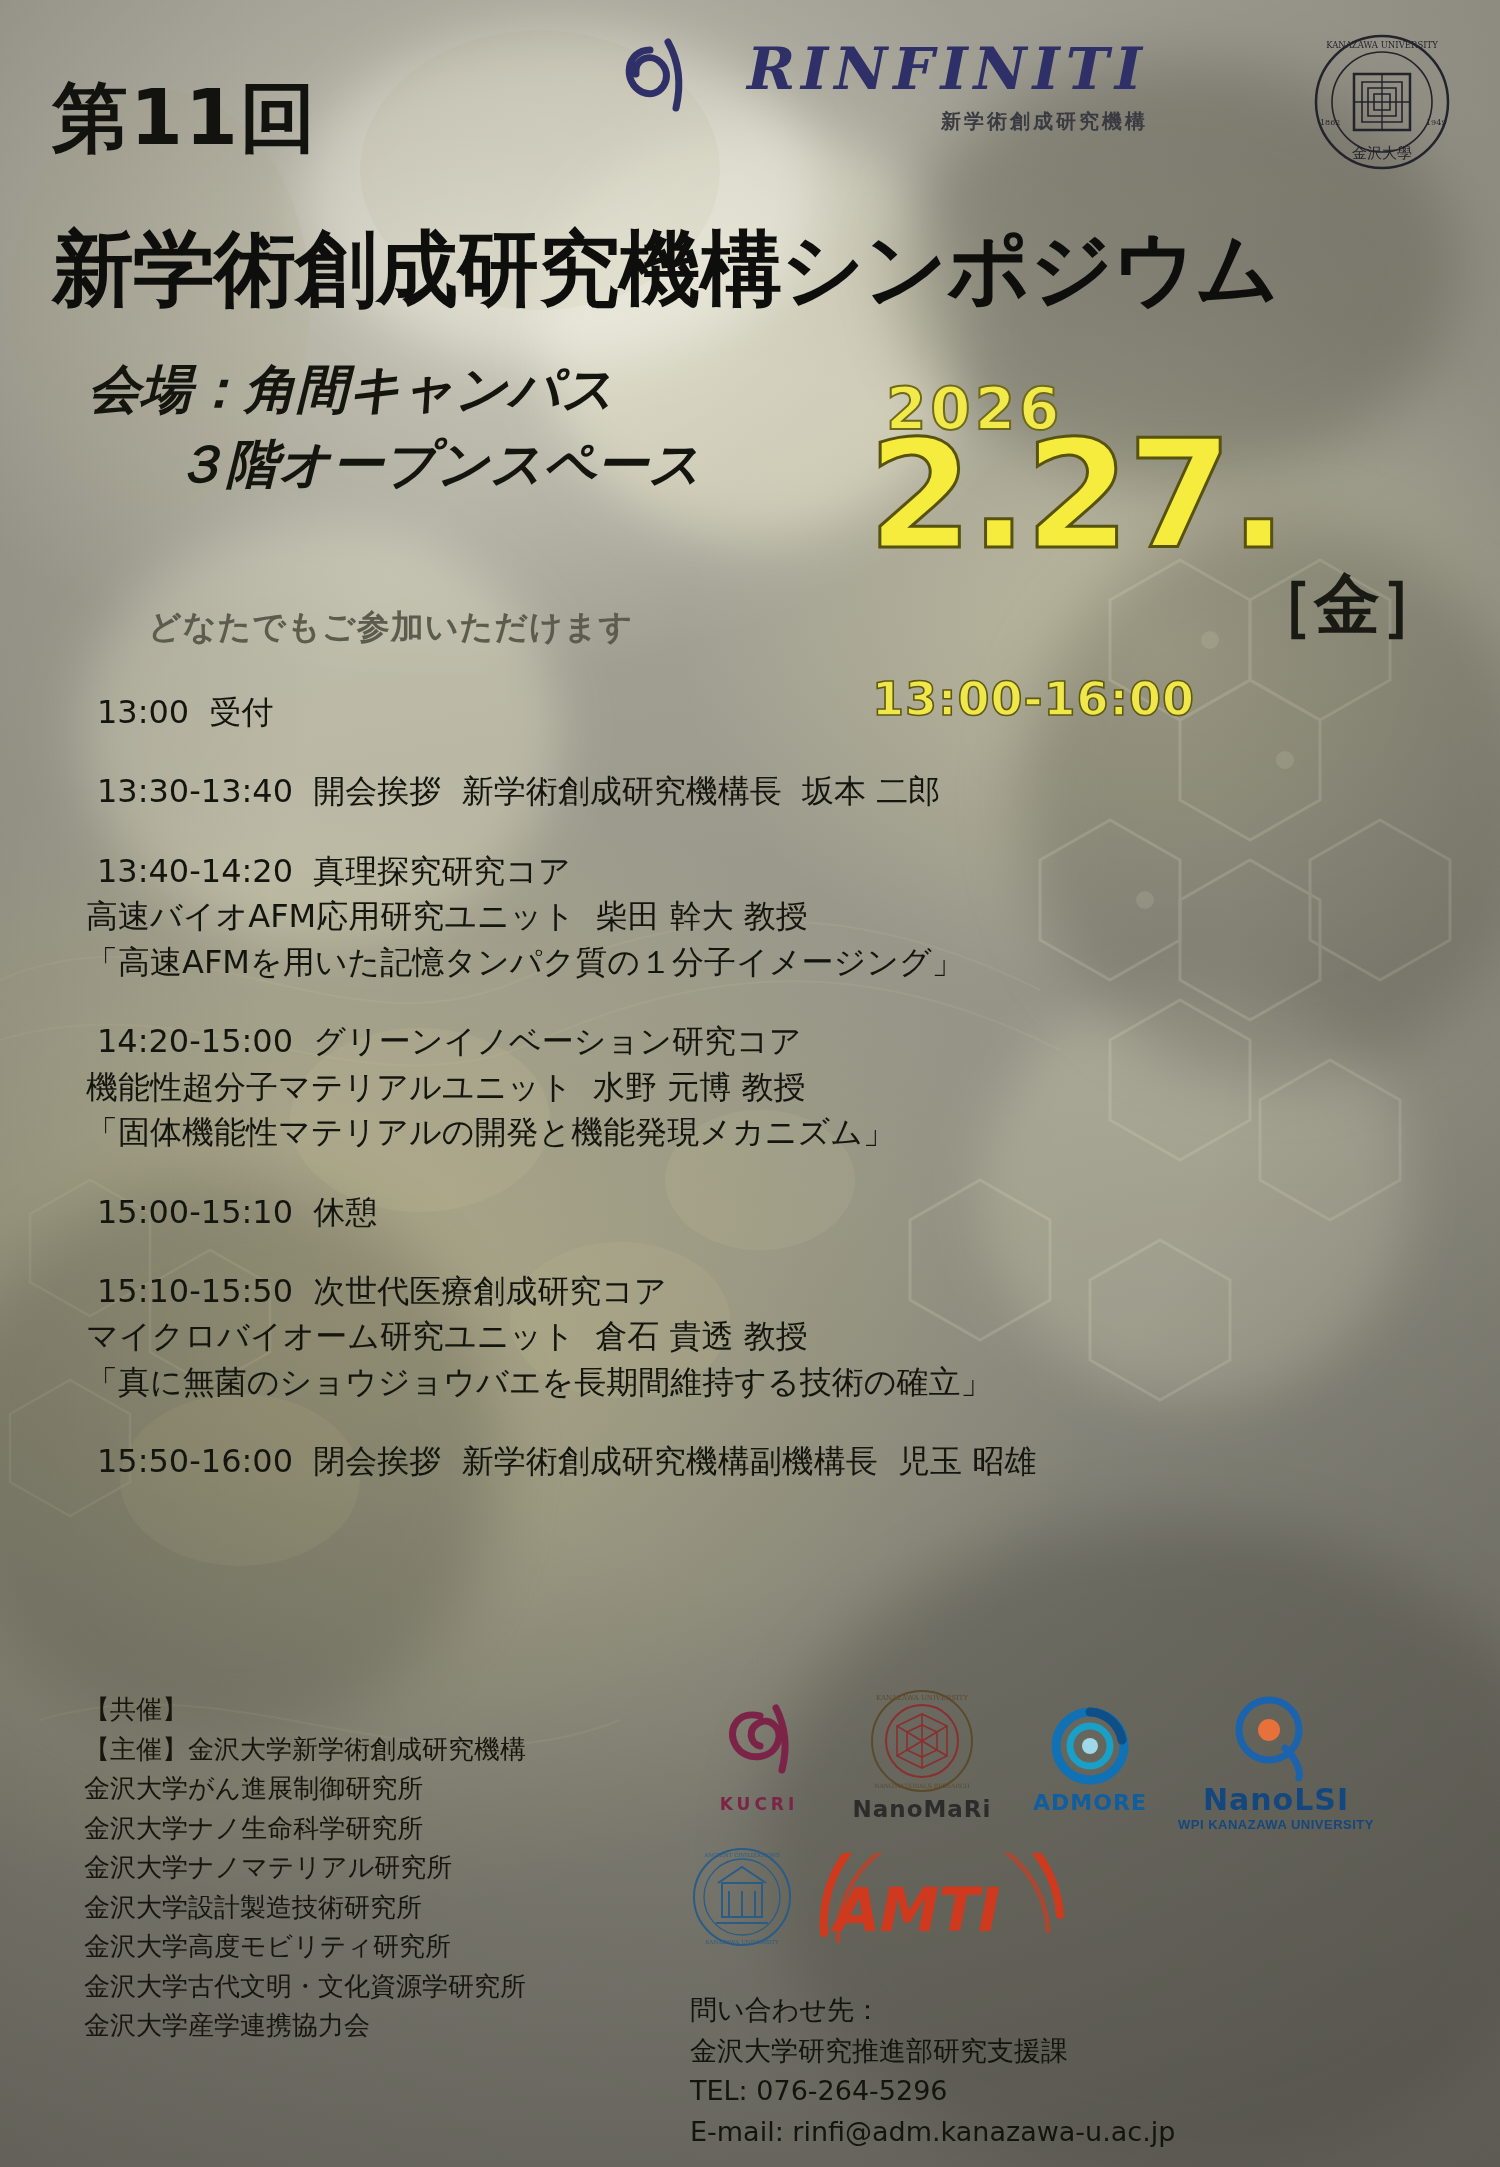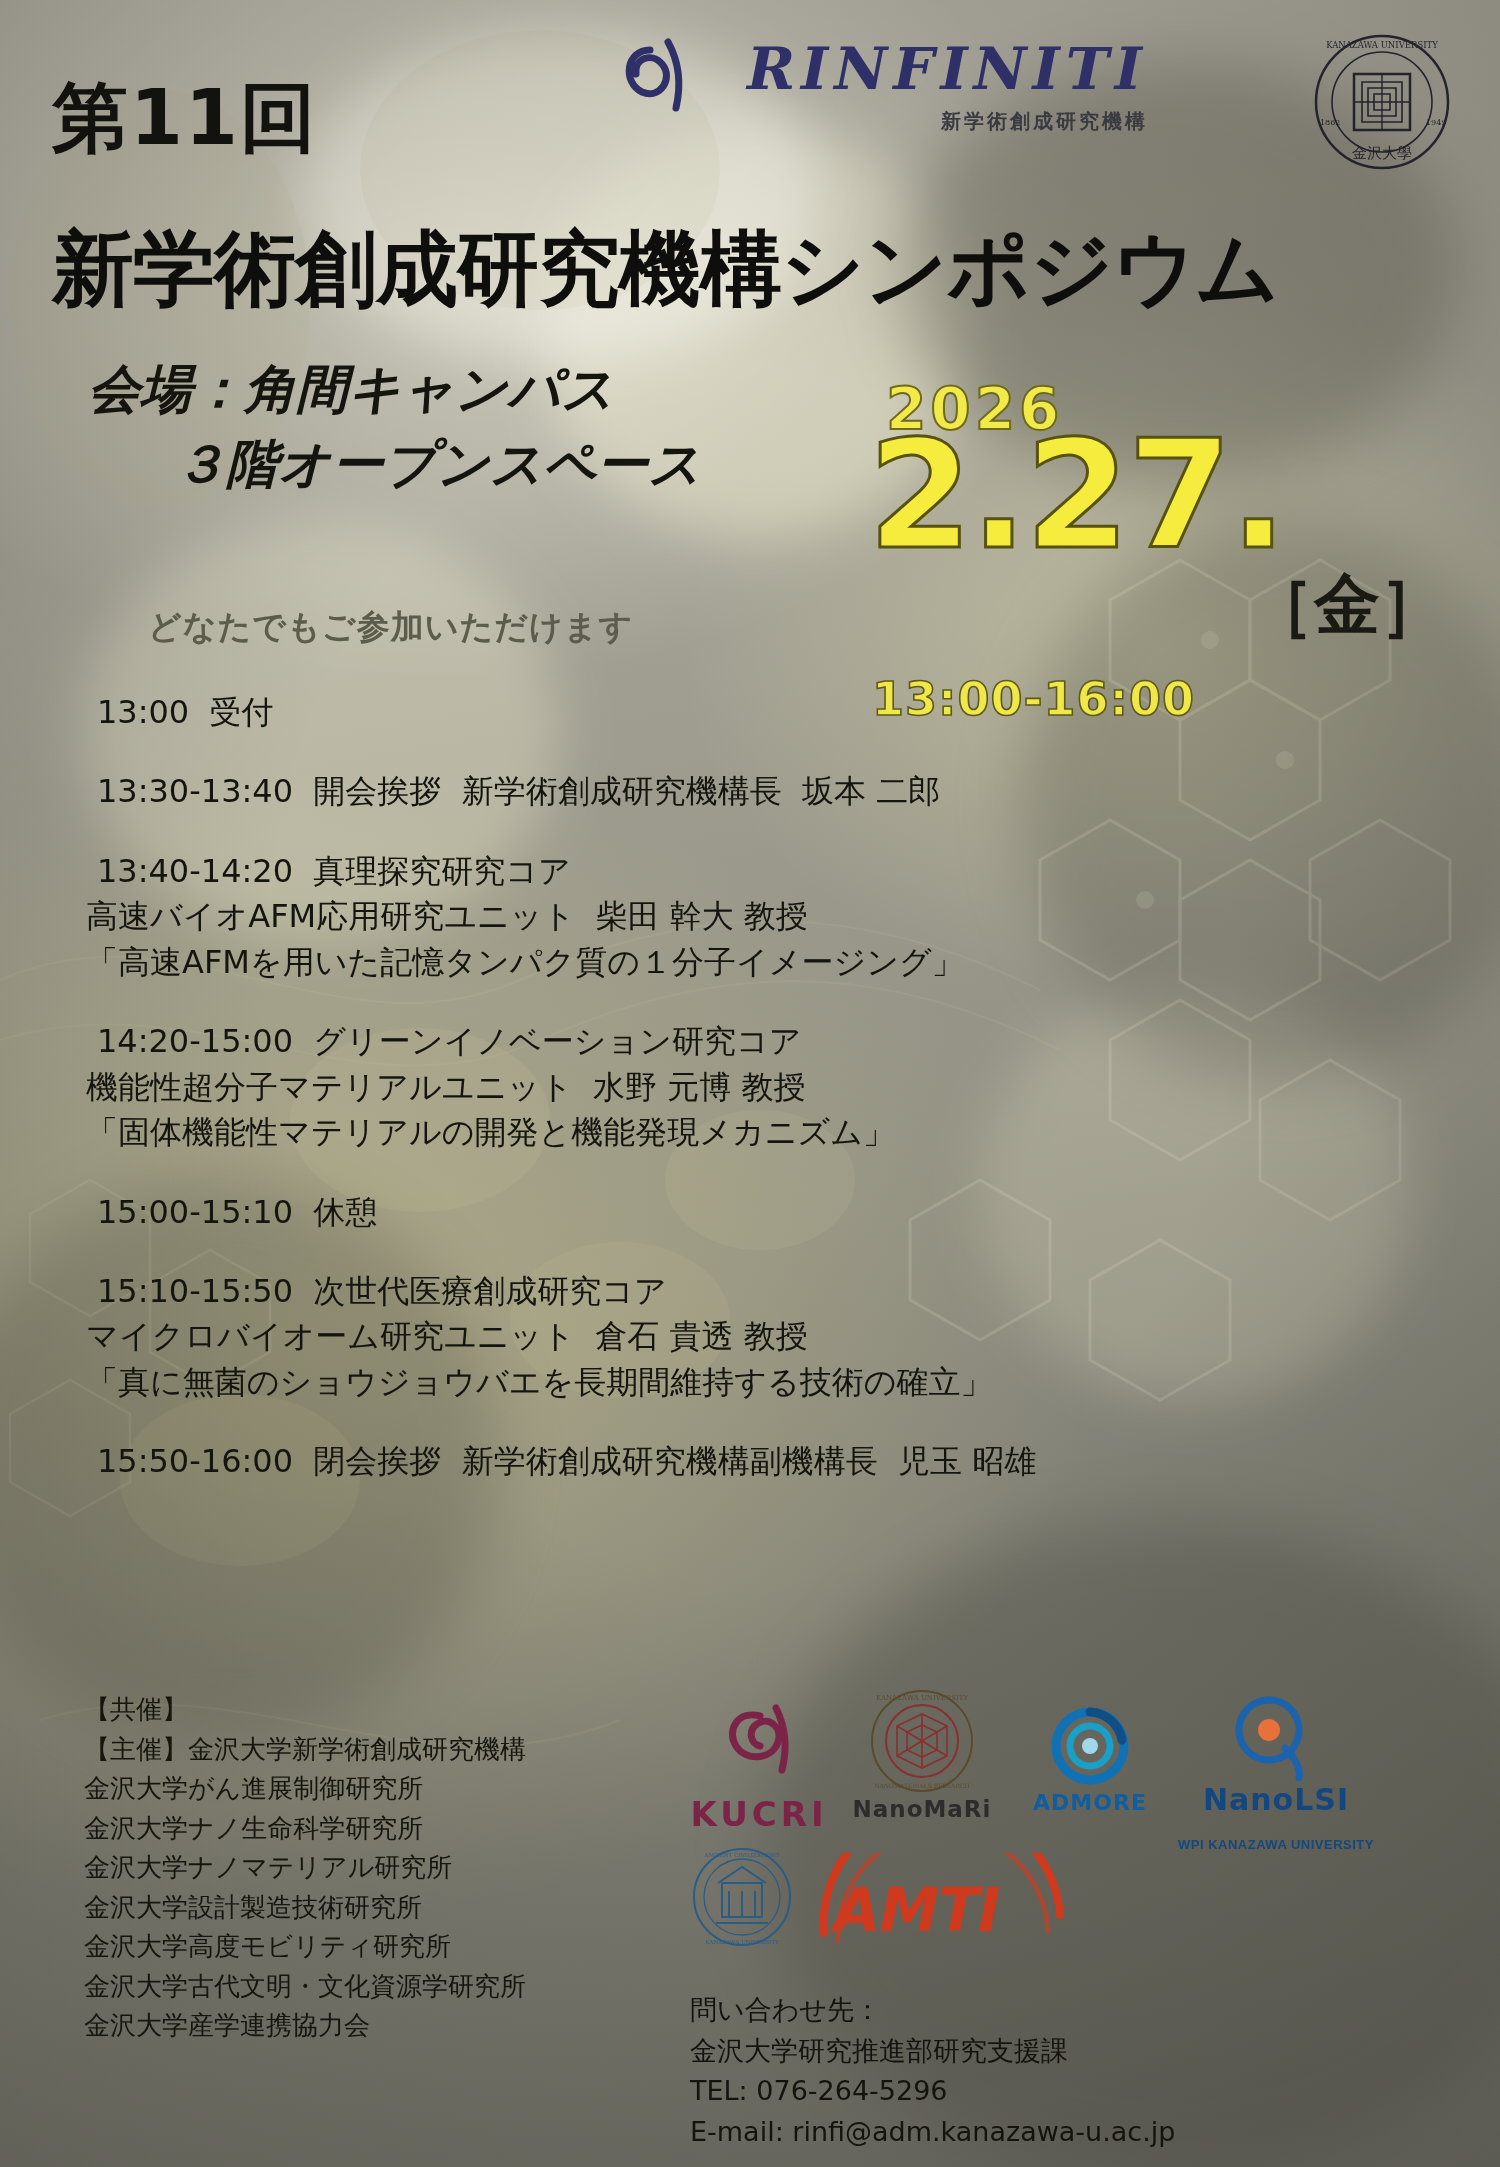--- a/index.html
+++ b/index.html
@@ -227,28 +227,28 @@
 
   
   .logo-row { position: absolute; left: 680px; top: 1680px; width: 790px; height: 180px; }
   .logo-item { position: absolute; text-align: center; }
   .logo-cap {
     font-size: 19px; font-weight: 700; letter-spacing: 1px;
     font-family: "DejaVu Sans", sans-serif;
   }
 
   .kucri { left: 4px; top: 18px; width: 150px; }
-  .kucri .logo-cap { color: #7b2447; font-size: 34px; letter-spacing: 4px; }
+  .kucri .logo-cap { color: #7b2447; font-size: 17px; letter-spacing: 4px; }
   .nanomari { left: 162px; top: 6px; width: 160px; }
   .nanomari .logo-cap { color: #2c2c2c; font-size: 23px; }
   .admore { left: 330px; top: 22px; width: 160px; }
   .admore .logo-cap { color: #0f5fa0; font-size: 22px; letter-spacing: 1px; }
   .nanolsi { left: 496px; top: 10px; width: 200px; }
   .nanolsi .logo-cap { color: #13477e; font-size: 30px; }
-  .nanolsi .logo-sub { color: #13477e; font-size: 13px; font-weight: 700; letter-spacing: .5px; margin-top: 20px; }
+  .nanolsi .logo-sub { color: #13477e; font-size: 13px; font-weight: 700; letter-spacing: .5px; }
 
   .logo-row2 { position: absolute; left: 672px; top: 1845px; width: 520px; height: 110px; }
   .kanazawa-small { position: absolute; left: 10px; top: 0; width: 120px; height: 105px; }
   .amti { position: absolute; left: 140px; top: 8px; width: 260px; height: 95px; }
   .amti-text {
     position: absolute; left: 22px; top: 22px;
     font-family: "DejaVu Sans", sans-serif;
     font-size: 60px; font-weight: 900; font-style: italic;
     color: #cf3a1f; letter-spacing: -1px;
   }

